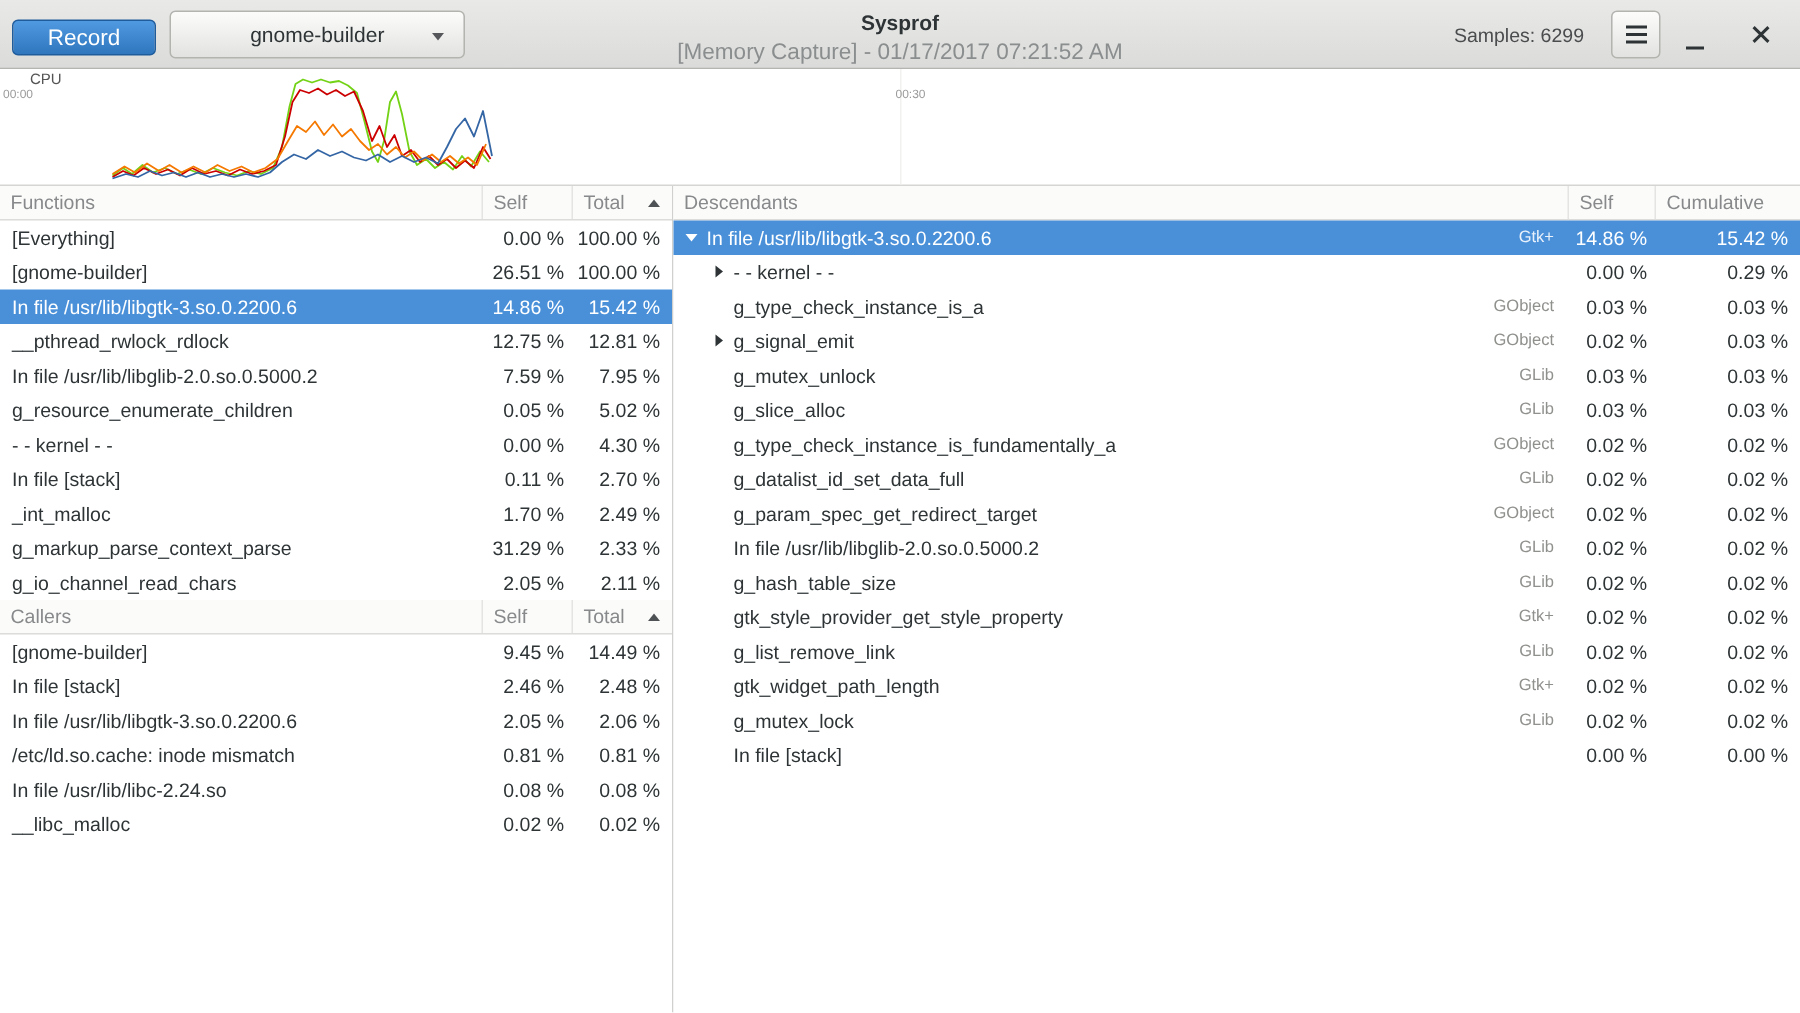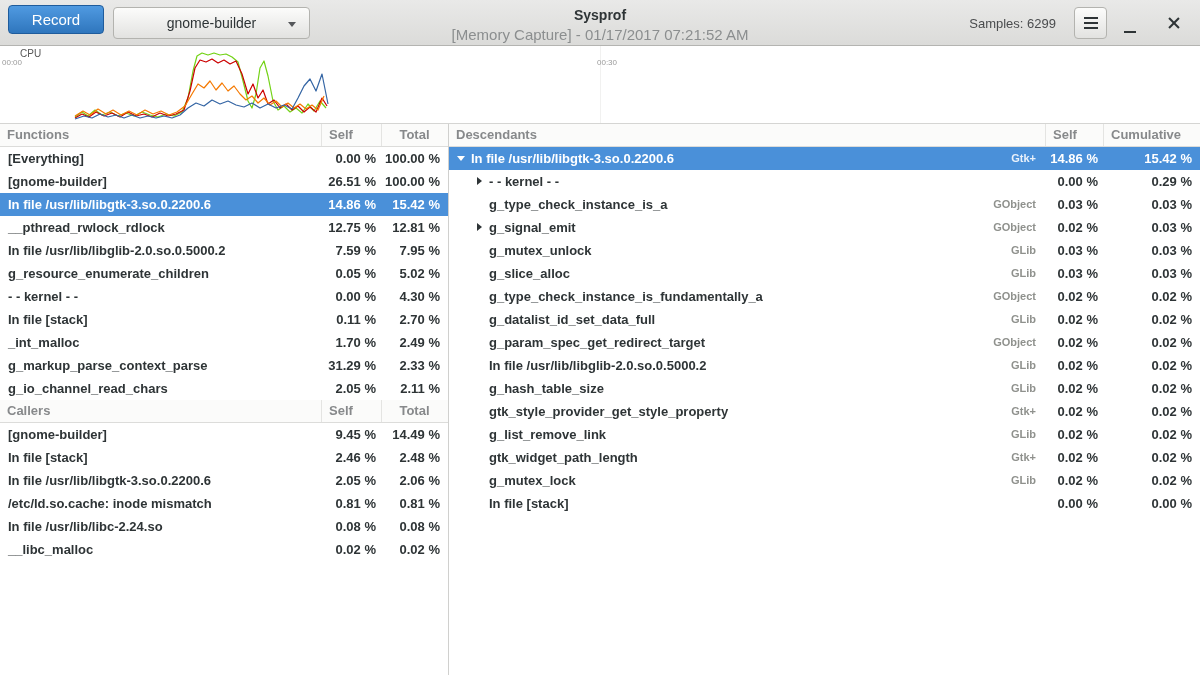--- a/index.html
+++ b/index.html
@@ -3,21 +3,21 @@
 <meta charset="utf-8">
 <style>
   * { box-sizing: border-box; margin: 0; padding: 0; }
   html,body { width:1200px; height:675px; overflow:hidden; }
   body { font-family:"Liberation Sans","DejaVu Sans",sans-serif; background:#fff; color:#2e3436; }
   .window { position:relative; width:1200px; height:675px; background:#fff; }
 
   
   .headerbar { position:absolute; top:0; left:0; width:1200px; height:46px;
     background:linear-gradient(#e9e9e8,#dbdbd9); border-bottom:1px solid #b4b4b1; }
-  .record-btn { position:absolute; left:8px; top:5px; width:96px; height:29px;
+  .record-btn { position:absolute; left:8px; top:13px; width:96px; height:24px;
     border:1px solid #1f5c9c; border-radius:4px; color:#fff; font-size:15px;
     background:linear-gradient(#509ae1,#2f76bd); font-family:inherit; cursor:pointer;text-align:center; }
   .proc-btn { position:absolute; left:113px; top:7px; width:197px; height:32px;
     border:1px solid #b3b3af; border-radius:4px; font-size:14px; color:#2e3436;
     background:linear-gradient(#fcfcfb,#e2e2e0); font-family:inherit; cursor:pointer; text-align:center; }
   .proc-btn .caret { position:absolute; right:13px; top:14px; width:0; height:0;
     border-left:4px solid transparent; border-right:4px solid transparent; border-top:5px solid #55575a; }
   .titles { position:absolute; left:330px; right:330px; top:7px; text-align:center; }
   .title { font-size:14px; font-weight:bold; color:#2e3436; }
   .subtitle { font-size:15px; color:#8b8e8f; margin-top:3px; }
@@ -38,30 +38,30 @@
   
   .cpu { position:absolute; top:46px; left:0; width:1200px; height:78px; background:#fff; border-bottom:1px solid #d5d5d3; }
   .cpu svg { position:absolute; left:0; top:0; }
   .cpu-label { position:absolute; left:20px; top:2px; font-size:10px; color:#555; z-index:2; }
   .tick { position:absolute; font-size:8px; color:#9a9a9a; z-index:2; }
   .tick.start { left:2px; top:12px; }
   .tick.mid { left:597px; top:12px; }
   .grid-mid { position:absolute; left:600px; top:0; width:1px; height:77px; background:#f1f1f0; }
 
   
-  .pane { position:absolute; top:124px; bottom:0; background:#fff;font-weight:bold; }
+  .pane { position:absolute; top:124px; bottom:0; background:#fff; }
   .pane.left { left:0; width:449px; border-right:1px solid #d0d0ce; }
   .pane.right { left:449px; width:751px; }
   .thead { display:flex; height:23px; line-height:22px; background:#fbfbfa;
     border-bottom:1px solid #dcdcda; color:#87898b; font-size:13px; }
   .hcell { border-right:1px solid #e4e4e2; padding-left:7px; overflow:hidden; white-space:nowrap; cursor:pointer; }
   .hcell:last-child { border-right:none; }
   .hcell.name { flex:1; }
   .hcell.lself { width:60px; }
-  .hcell.ltotal { width:66px; display:flex; align-items:center; justify-content:space-between; padding-right:8px;flex-direction:column; }
+  .hcell.ltotal { width:66px; display:flex; align-items:center; justify-content:space-between; padding-right:8px; }
   .hcell.rself { width:58px; }
   .hcell.rcum { width:96px; display:flex; align-items:center; justify-content:space-between; padding-right:8px;gap:24px; }
   .sort-arrow { width:0; height:0; border-left:4px solid transparent; border-right:4px solid transparent;
     border-bottom:5px solid #4f5254; }
 
   .trow { display:flex; height:23px; line-height:23px; font-size:13px; color:#2e3436; cursor:default; }
   .trow.selected { background:#4a90d9; color:#fff; }
   .cell { overflow:hidden; white-space:nowrap; }
   .cell.name { flex:1; padding-left:8px; }
   .cell.name.depth0 { padding-left:6px; }

